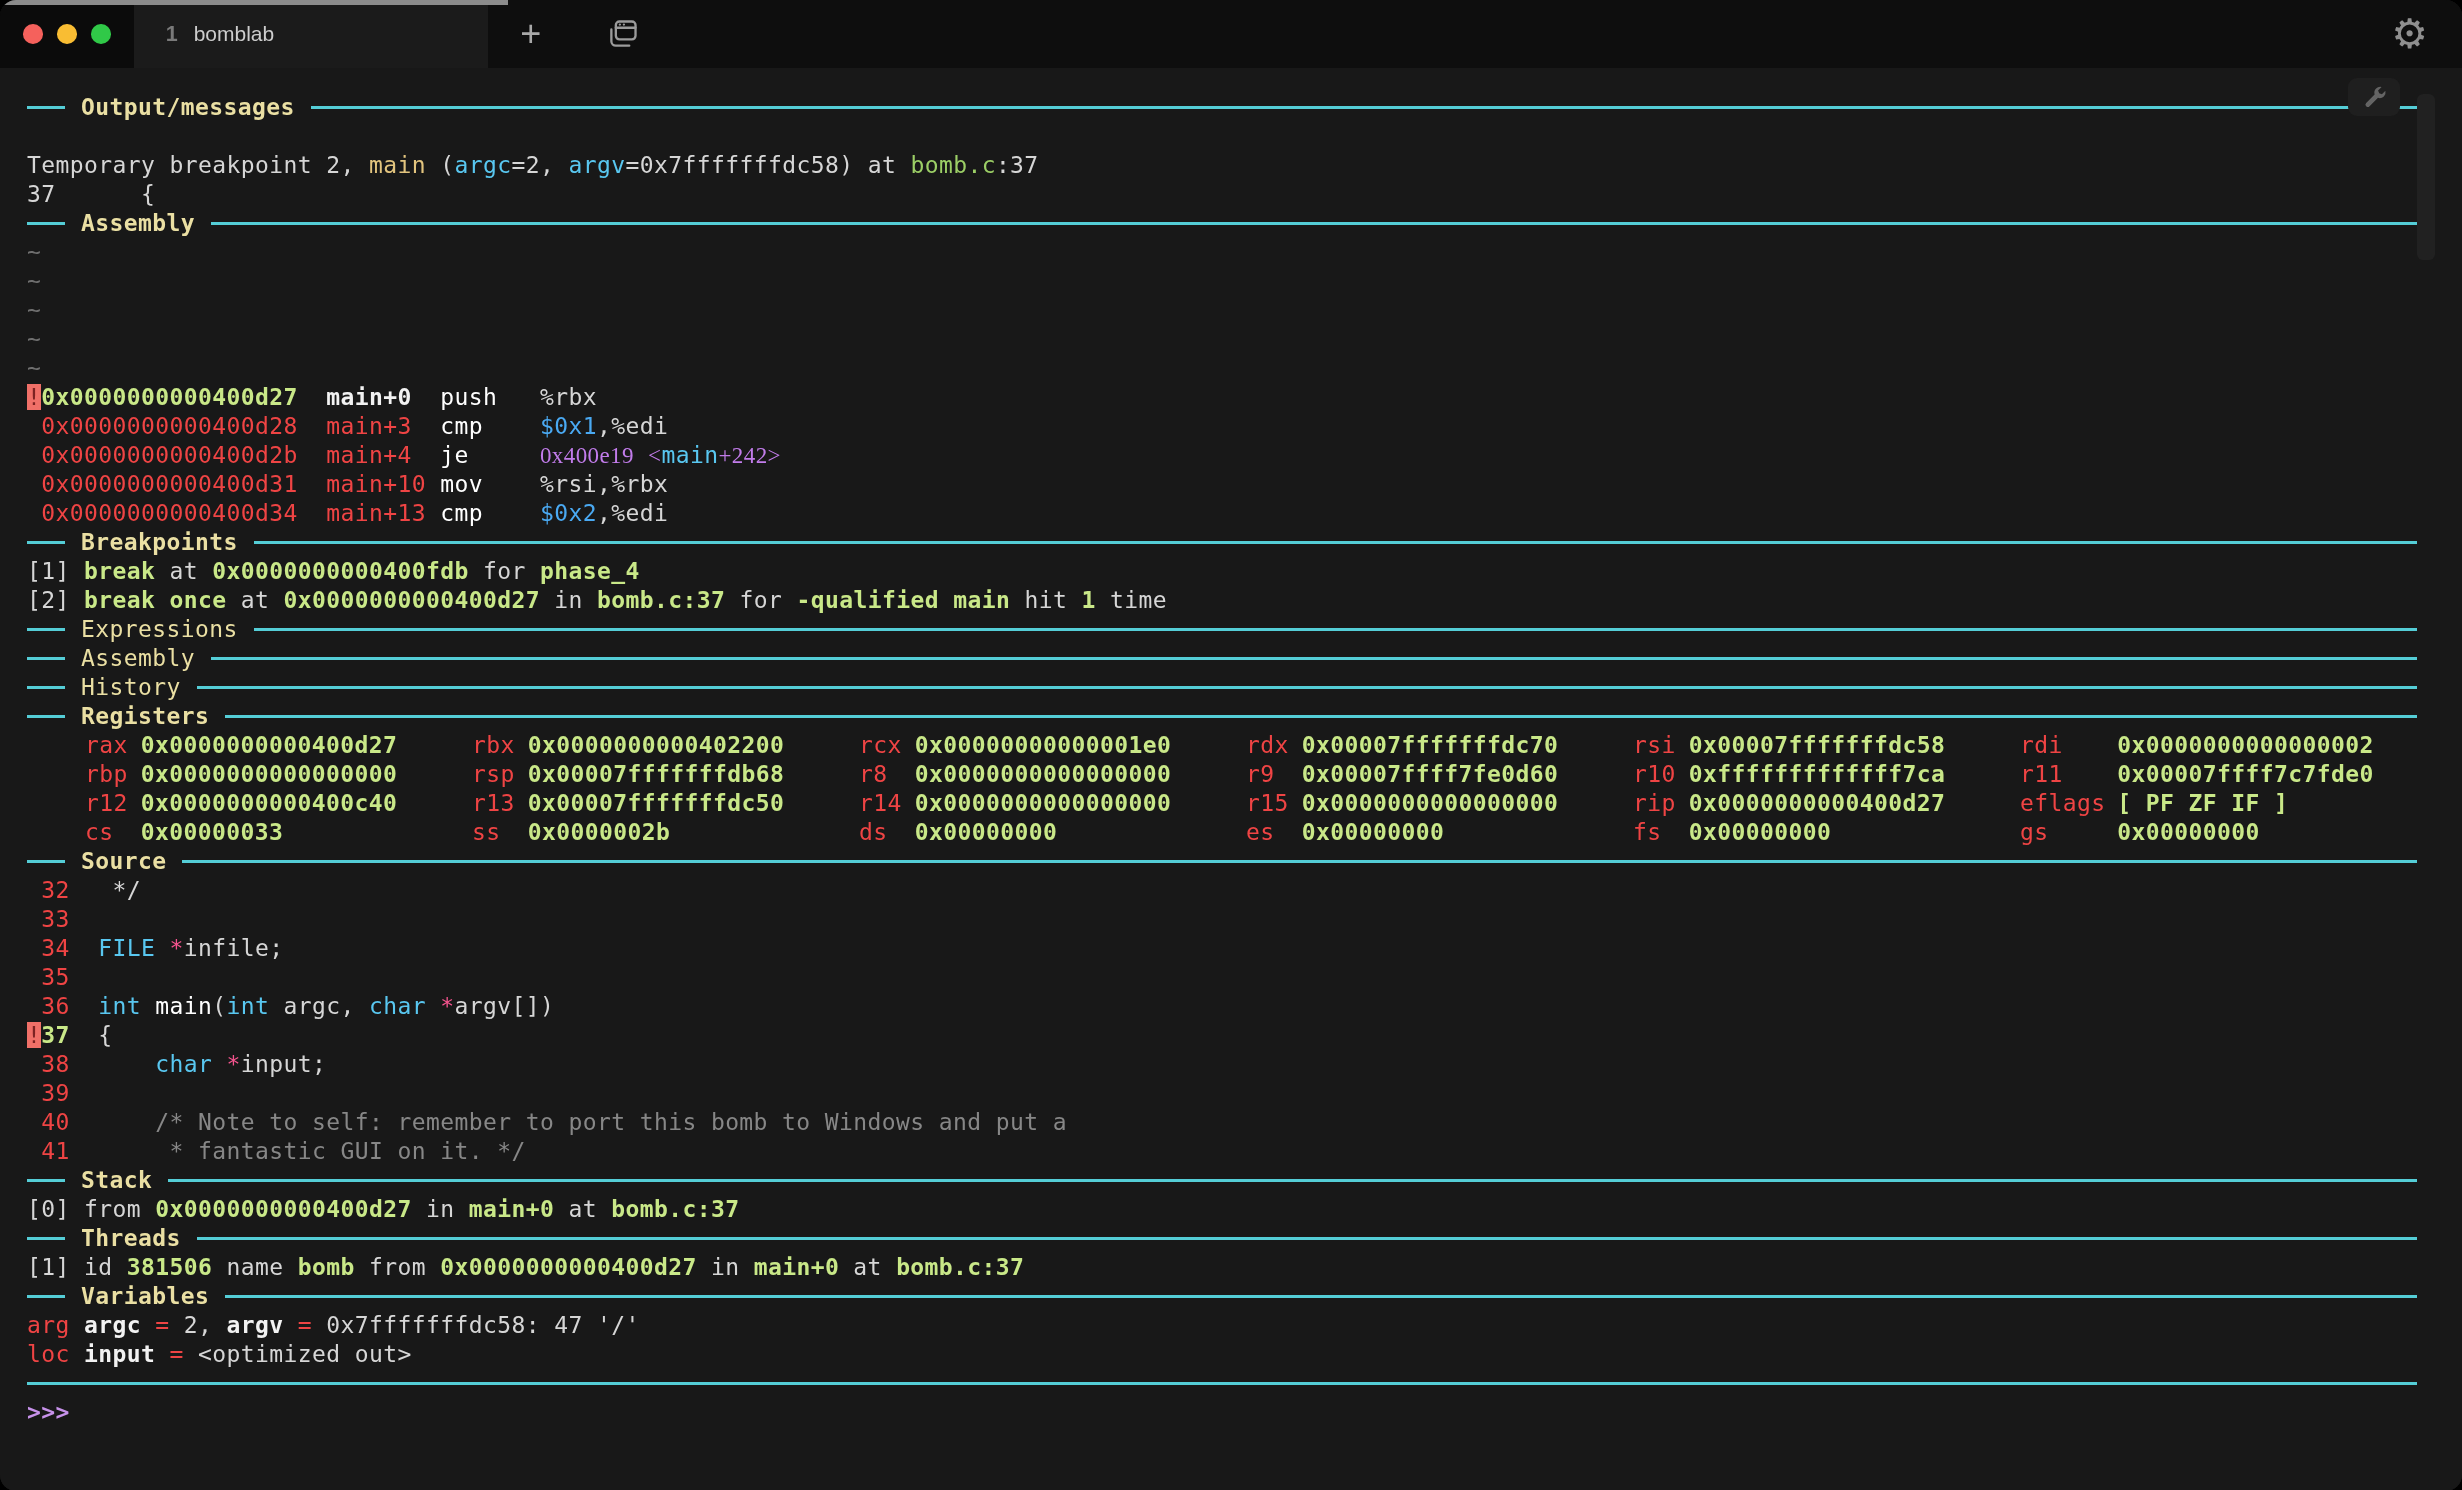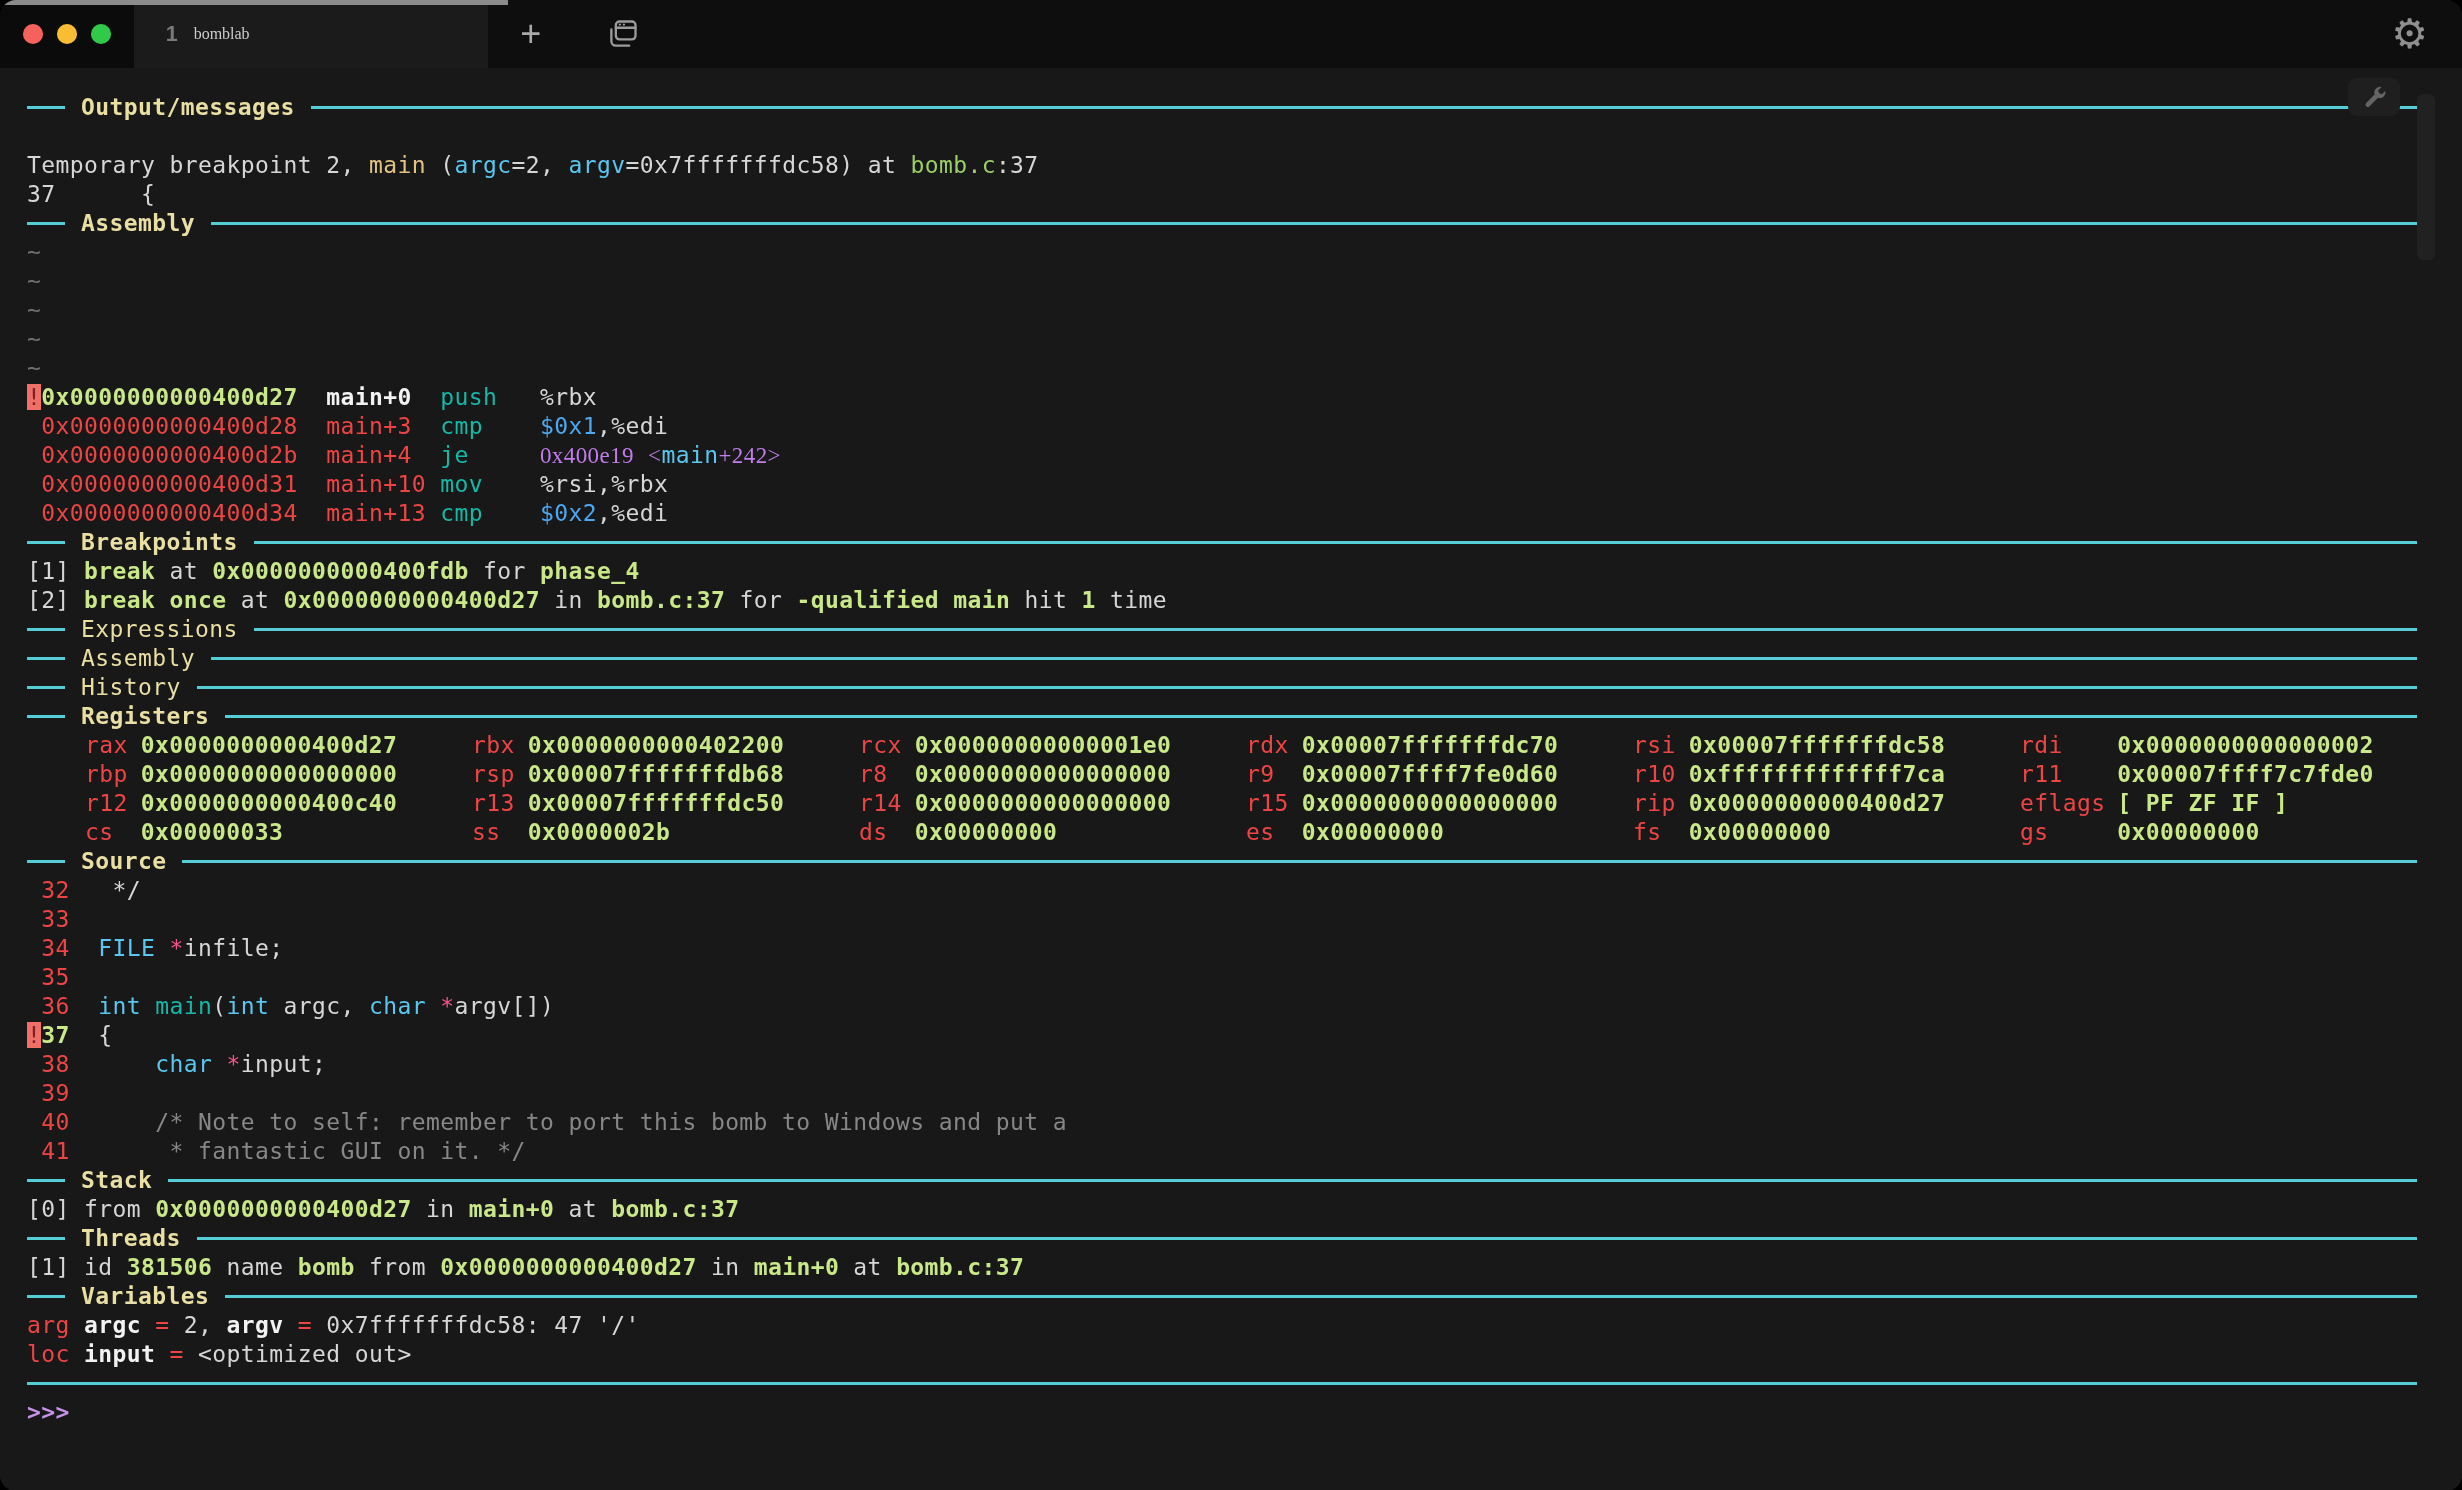--- a/index.html
+++ b/index.html
@@ -6,21 +6,21 @@
   .window{position:relative;width:2462px;height:1491px;background:#181818;border-radius:16px;overflow:hidden;
           font-family:"DejaVu Sans Mono",monospace;}
   
   .titlebar{position:relative;height:68px;background:#0e0e0e;display:flex;align-items:stretch;}
   .tab-highlight{position:absolute;top:0;left:0;width:508px;height:4.5px;background:#8c8c8c;border-top-left-radius:16px;}
   .lights{display:flex;align-items:center;gap:14.3px;padding:0 23px 0 23px;background:#0b0b0b;}
   .light{width:19.7px;height:19.7px;border-radius:50%;}
   .tab{width:354px;background:#1b1b1b;display:flex;align-items:center;gap:16px;padding-left:32px;box-sizing:border-box;
        font-family:"Liberation Sans",sans-serif;}
   .tab-index{color:#7a7a7a;font-size:21.5px;font-weight:bold;}
-  .tab-title{color:#cdcdcd;font-size:16px;font-family:Liberation Serif, serif;}
+  .tab-title{color:#cdcdcd;font-size:21px;}
   .newtab{width:86px;display:flex;align-items:center;justify-content:center;color:#a8a8a8;
           font-family:"Liberation Sans",sans-serif;font-size:36px;font-weight:300;}
   .panes-btn{width:98px;display:flex;align-items:center;justify-content:center;}
   .tb-spacer{flex:1;}
   .gear-btn{display:flex;align-items:center;justify-content:center;padding-right:34px;}
   
   .term{position:absolute;top:68px;left:0;right:0;bottom:0;background:#181818;
         padding:25px 45px 8px 27px;font-size:23px;letter-spacing:0.4px;color:#d6d6d6;}
   .row{height:29px;line-height:29px;white-space:pre;display:block;overflow:visible;}
   .row.header,.row.rule{display:flex;align-items:center;}
@@ -35,21 +35,21 @@
   .rn{display:inline-block;width:3ch;}
   .rn.wide{width:6ch;}
   
   .c-w{color:#d6d6d6;}
   .c-wb{color:#f2f2f2;font-weight:bold;}
   .c-gy{color:#ef4444;}
   .c-dim{color:#6f6f6f;}
   .c-cm{color:#878787;margin-top:30px;}
   .c-yl{color:#e2c47e;}
   .c-vg{color:#c9e888;font-weight:bold;}
-  .c-mg{color:#14b8a6;}
+  .c-mg{color:#ffffff;}
   .c-fg{color:#9ccf66;}
   .c-cy{color:#59c7f0;}
   .c-bl{color:#4aa9f2;}
   .c-pu{color:#c27ceb;font-family:Liberation Serif, serif;}
   .c-pk{color:#f5548e;}
   .c-pr{color:#c792ea;font-weight:bold;}
   .c-mk{color:#7c2222;background:#f07068;}
   
   .wrench-btn{position:absolute;top:78px;right:62px;width:52px;height:38px;background:#1f1f1f;border-radius:9px;
               display:flex;align-items:center;justify-content:center;z-index:5;}

